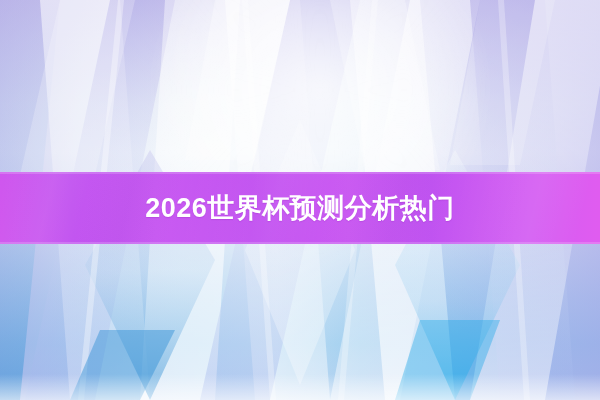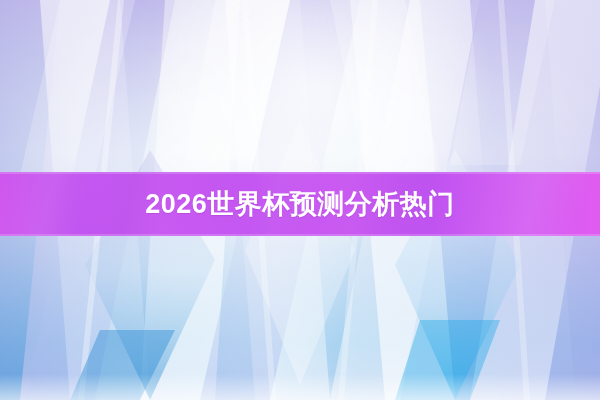--- a/index.html
+++ b/index.html
@@ -82,21 +82,21 @@
       rgba(255,255,255,0.35) 55%,
       rgba(255,255,255,0.62) 100%);
     pointer-events: none;
   }
 
   
   .title-band {
     position: absolute;
     left: 0; right: 0;
     top: 172px;
-    height: 64px;
+    height: 72px;
     background: linear-gradient(90deg,
       #cf56ee 0%,
       #c255f0 12%,
       #c95cf2 26%,
       #c14ff0 42%,
       #cb5cf2 58%,
       #c154f1 72%,
       #d35cf2 88%,
       #e05cf0 100%);
     display: flex;

